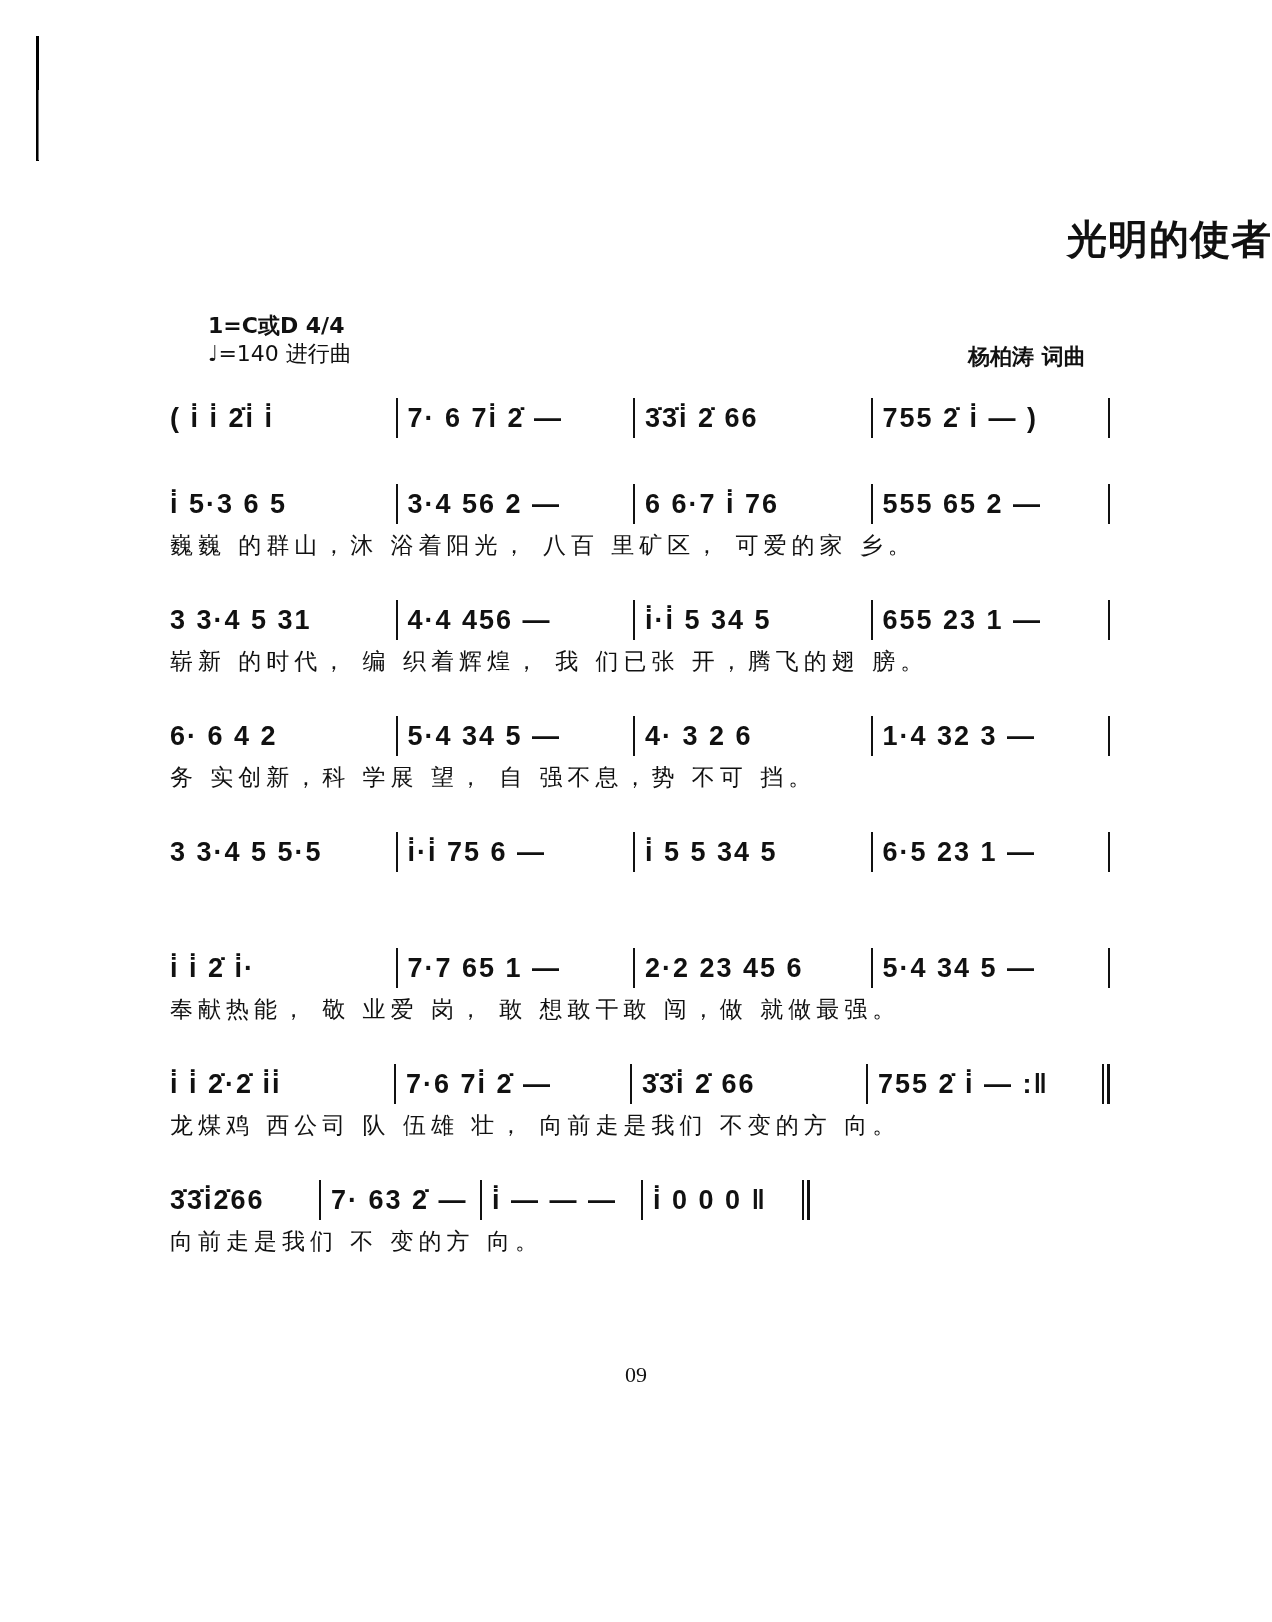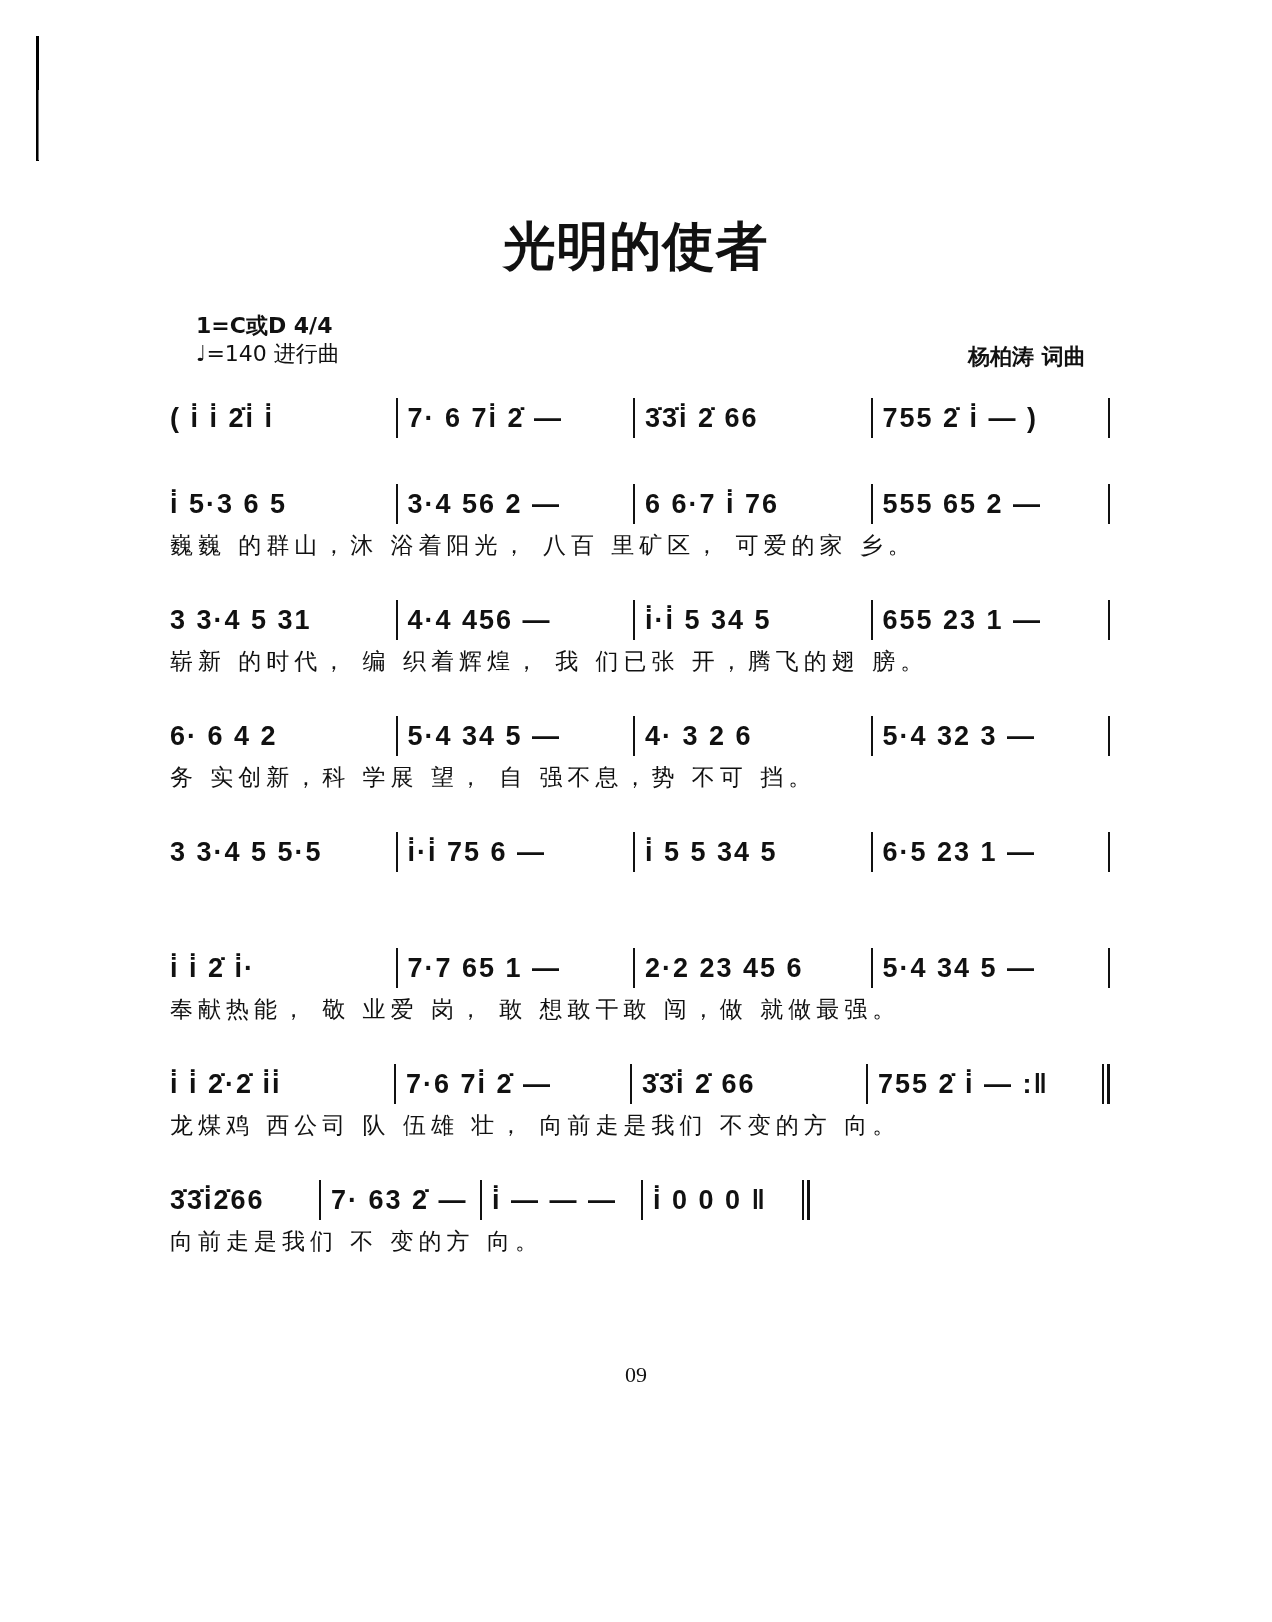--- a/index.html
+++ b/index.html
@@ -1,22 +1,22 @@
 <!DOCTYPE html>
 <html><head>
 <meta charset="utf-8">
 <style>
   html,body{margin:0;padding:0;background:#fff;}
   body{width:1272px;height:1622px;position:relative;overflow:hidden;
        font-family:"DejaVu Sans",sans-serif;color:#111;}
   .edge-line{position:absolute;left:36px;top:36px;width:3px;height:125px;background:#000;}
   .edge-line-thin{position:absolute;left:38px;top:90px;width:1px;height:70px;background:#777;}
-  .title{position:absolute;left:0;right:0;top:212px;text-align:center;
-         font-family:"DejaVu Serif",serif;font-weight:bold;font-size:52px;letter-spacing:1px;}
-  .meta-left{position:absolute;left:196px;top:312px;font-size:22px;line-height:28px;font-weight:bold;}
+  .title{position:absolute;left:0;right:0;top:212px;text-align:right;
+         font-family:"DejaVu Serif",serif;font-weight:bold;font-size:40px;letter-spacing:1px;}
+  .meta-left{position:absolute;left:208px;top:312px;font-size:22px;line-height:28px;font-weight:bold;}
   .meta-left .row{white-space:nowrap;}
   .meta-left .tempo{font-weight:normal;}
   .composer{position:absolute;left:932px;top:342px;font-size:22px;font-weight:bold;margin-left:36px;}
   .line{position:absolute;left:170px;width:950px;}
   .notes{height:52px;display:flex;align-items:center;font-family:"Liberation Sans",sans-serif;
          font-weight:bold;font-size:27px;white-space:pre;letter-spacing:2px;}
   .measure{display:flex;align-items:center;flex:1;position:relative;}
   .bar{width:2px;height:40px;background:#111;margin:0 10px;}
   .bar.final{width:6px;border-left:2px solid #111;background:transparent;box-shadow:inset -3px 0 0 #111;}
   .lyrics{height:40px;font-size:23px;letter-spacing:5px;white-space:pre;font-family:"DejaVu Sans",sans-serif;}
@@ -45,21 +45,21 @@
     </div>
     <div class="line" style="top: 478px;">
       <div class="notes"><span class="measure">i̇ 5·3 6 5</span><span class="bar"></span><span class="measure">3·4 56 2 —</span><span class="bar"></span><span class="measure">6 6·7 i̇ 76</span><span class="bar"></span><span class="measure">555 65 2 —</span><span class="bar"></span></div>
       <div class="lyrics">巍巍 的群山，沐 浴着阳光， 八百 里矿区， 可爱的家 乡。</div>
     </div>
     <div class="line" style="top: 594px;">
       <div class="notes"><span class="measure">3 3·4 5 31</span><span class="bar"></span><span class="measure">4·4 456 —</span><span class="bar"></span><span class="measure">i̇·i̇ 5 34 5</span><span class="bar"></span><span class="measure">655 23 1 —</span><span class="bar"></span></div>
       <div class="lyrics">崭新 的时代， 编 织着辉煌， 我 们已张 开，腾飞的翅 膀。</div>
     </div>
     <div class="line" style="top: 710px;">
-      <div class="notes"><span class="measure">6· 6 4 2</span><span class="bar"></span><span class="measure">5·4 34 5 —</span><span class="bar"></span><span class="measure">4· 3 2 6</span><span class="bar"></span><span class="measure">5·4 32 3 —</span><span class="bar"></span></div>
+      <div class="notes"><span class="measure">6· 6 4 2</span><span class="bar"></span><span class="measure">5·4 34 5 —</span><span class="bar"></span><span class="measure">4· 3 2 6</span><span class="bar"></span><span class="measure">1·4 32 3 —</span><span class="bar"></span></div>
       <div class="lyrics">务 实创新，科 学展 望， 自 强不息，势 不可 挡。</div>
     </div>
     <div class="line" style="top: 826px;">
       <div class="notes"><span class="measure">3 3·4 5 5·5</span><span class="bar"></span><span class="measure">i̇·i̇ 75 6 —</span><span class="bar"></span><span class="measure">i̇ 5 5 34 5</span><span class="bar"></span><span class="measure">6·5 23 1 —</span><span class="bar"></span></div>
     </div>
     <div class="line" style="top: 942px;">
       <div class="notes"><span class="measure">i̇ i̇ 2̇ i̇·</span><span class="bar"></span><span class="measure">7·7 65 1 —</span><span class="bar"></span><span class="measure">2·2 23 45 6</span><span class="bar"></span><span class="measure">5·4 34 5 —</span><span class="bar"></span></div>
       <div class="lyrics">奉献热能， 敬 业爱 岗， 敢 想敢干敢 闯，做 就做最强。</div>
     </div>
     <div class="line" style="top: 1058px;">

